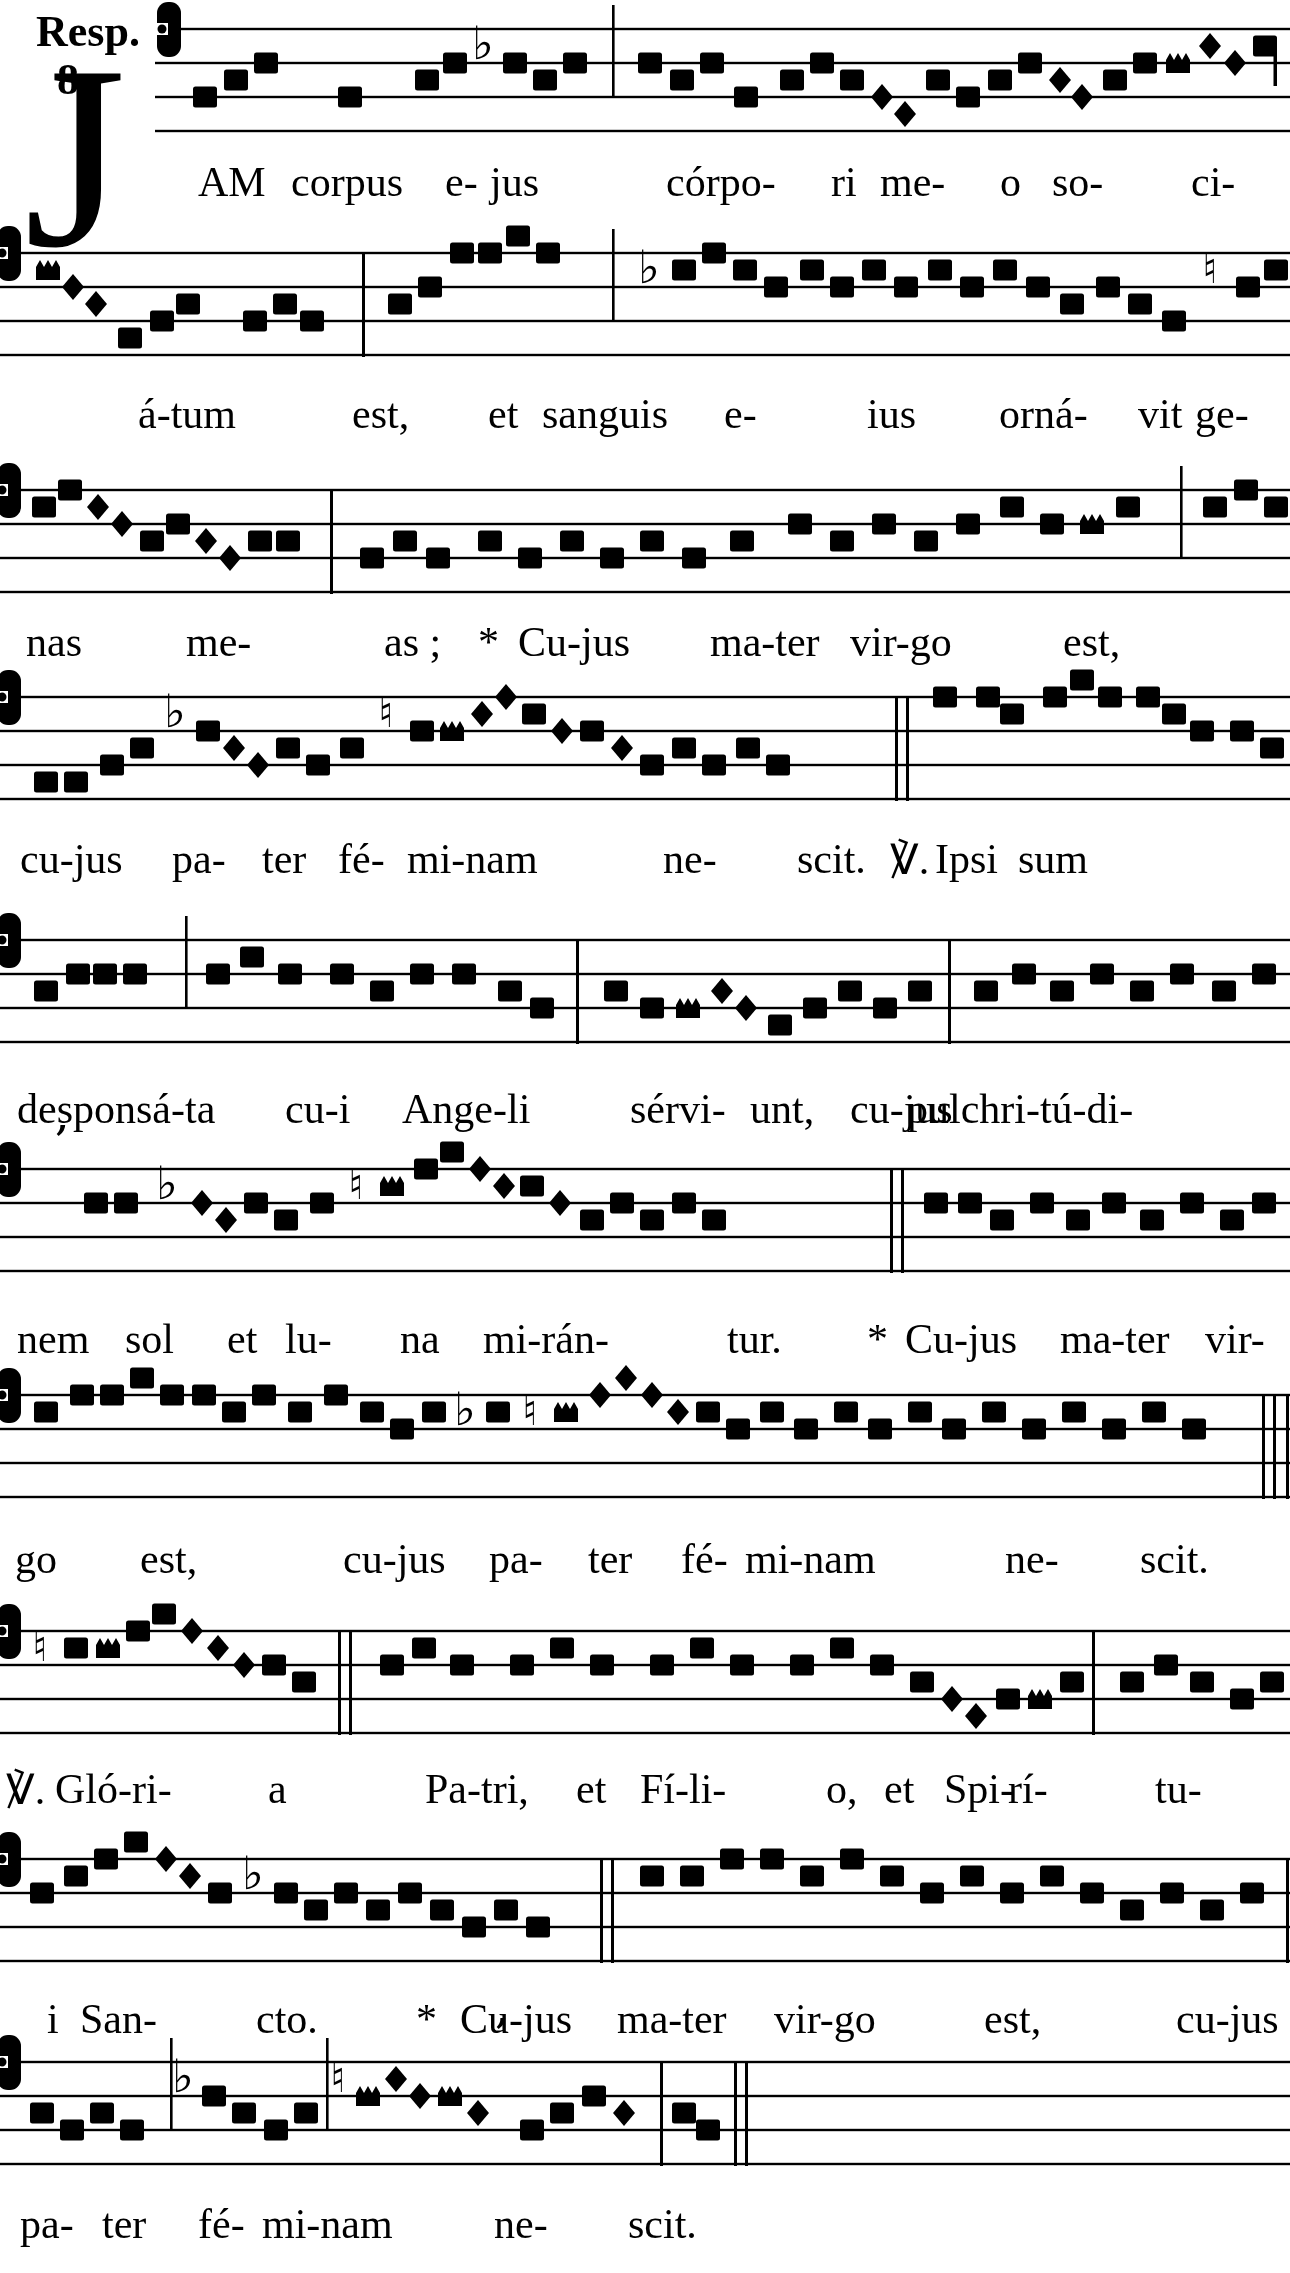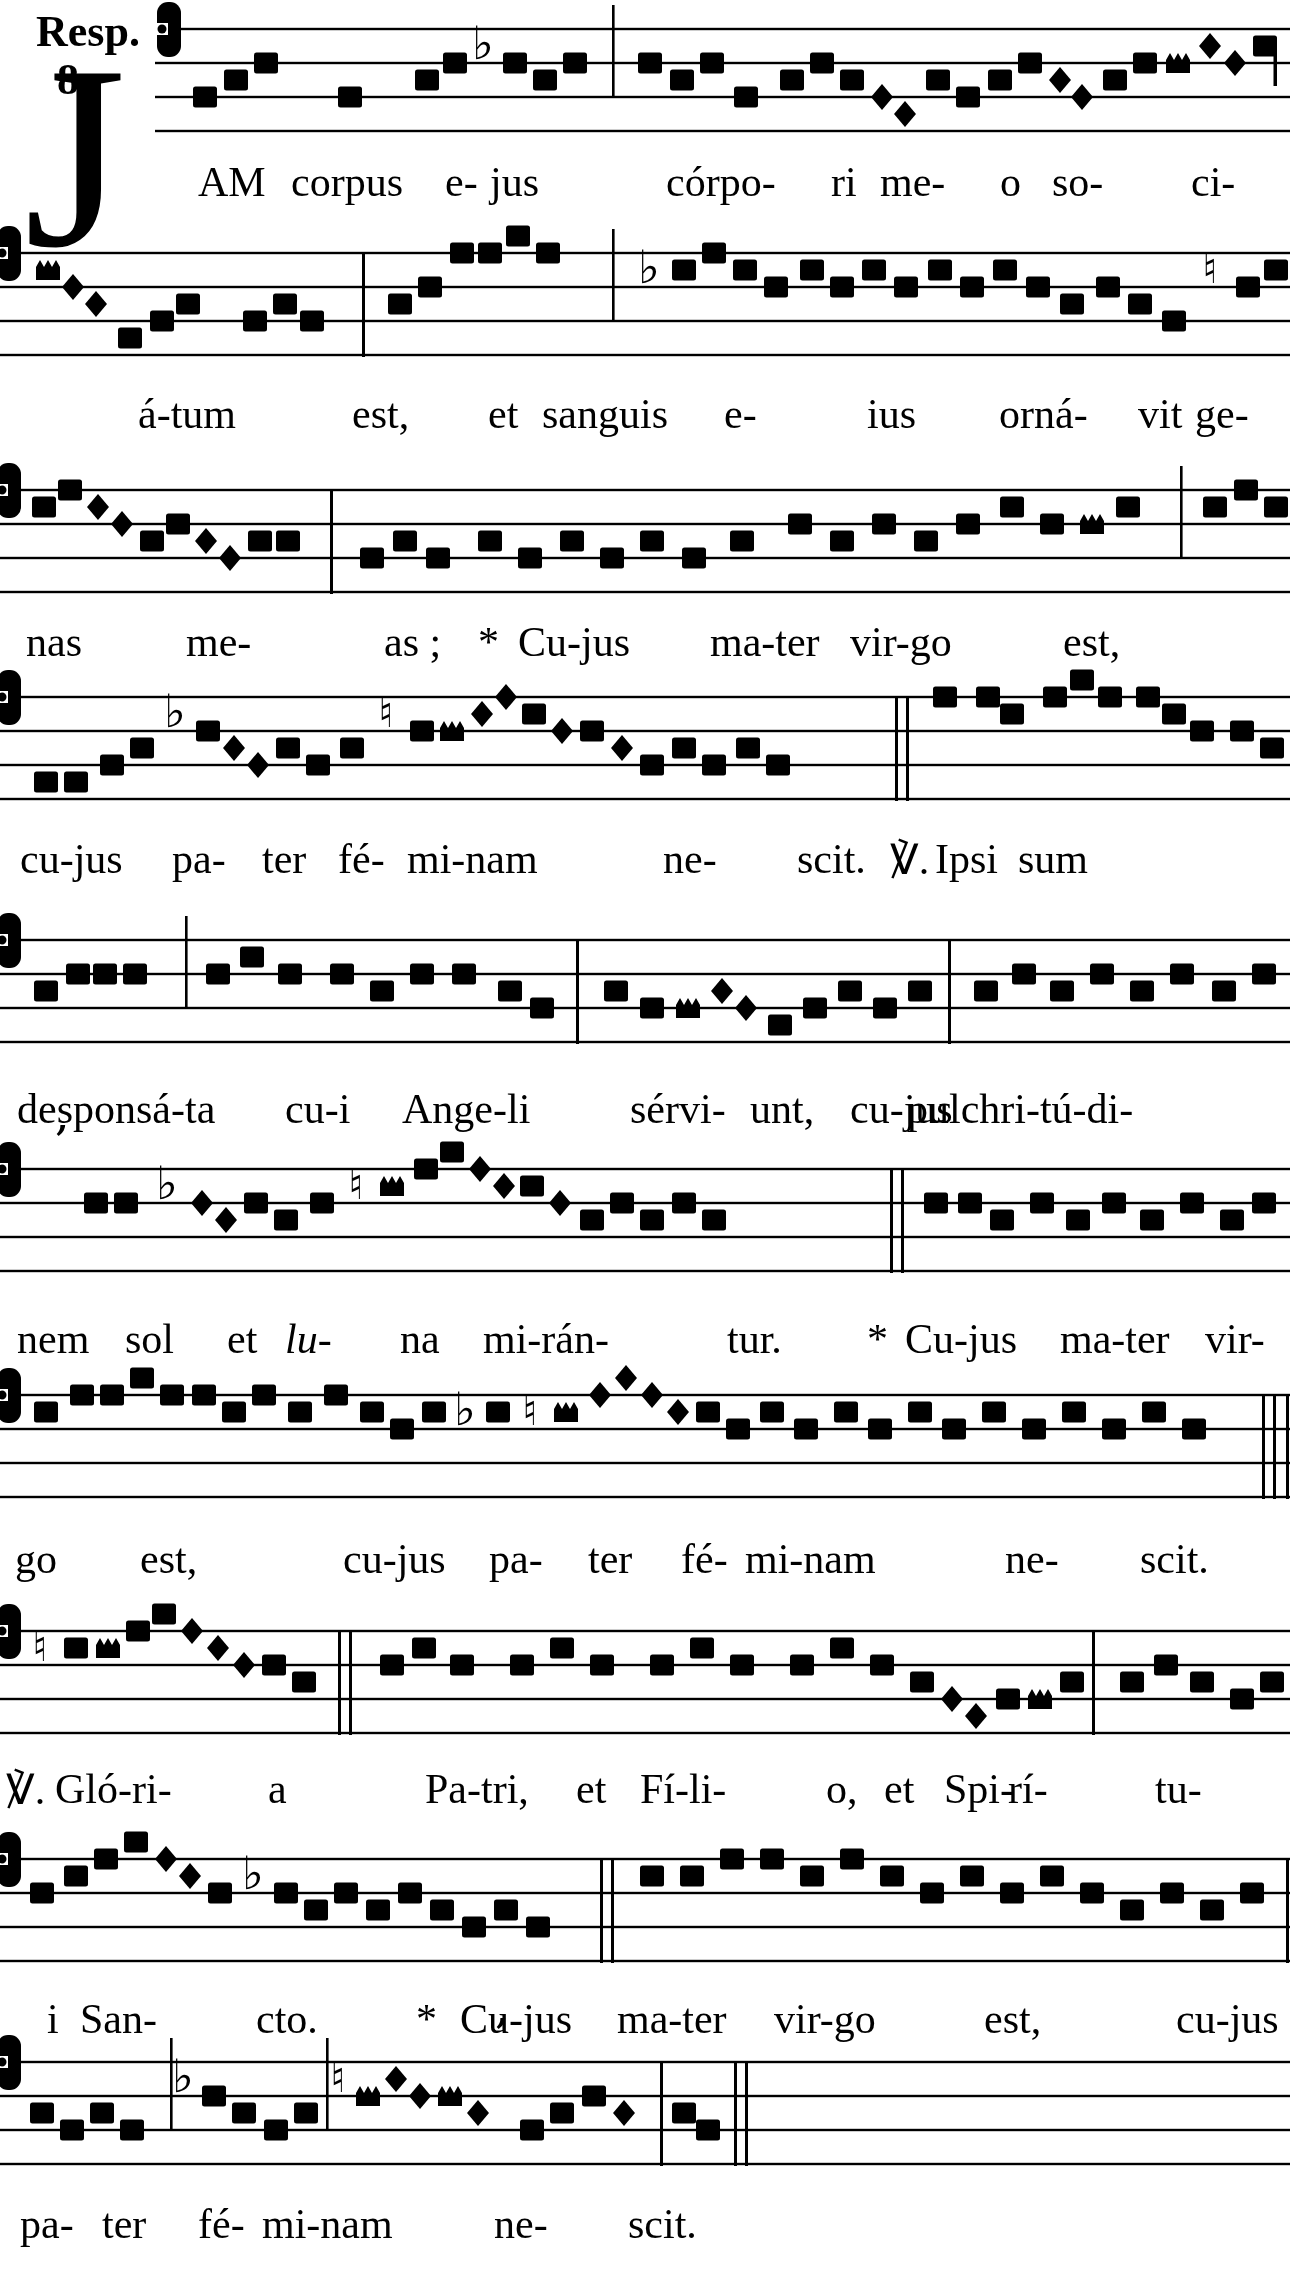--- a/index.html
+++ b/index.html
@@ -353,21 +353,21 @@
         <rect x="1102" y="67.5" width="24" height="21" rx="2.5" fill="#000"></rect>
         <rect x="1140" y="84.5" width="24" height="21" rx="2.5" fill="#000"></rect>
         <rect x="1180" y="67.5" width="24" height="21" rx="2.5" fill="#000"></rect>
         <rect x="1220" y="84.5" width="24" height="21" rx="2.5" fill="#000"></rect>
         <rect x="1252" y="67.5" width="24" height="21" rx="2.5" fill="#000"></rect>
       </svg>
       <div class="lyric-row" style="top: 1315px;">
         <span style="left: 17px;">nem</span>
         <span style="left: 125px;">sol</span>
         <span style="left: 227px;">et</span>
-        <span style="left: 285px; font-style: italic;">lu-</span>
+        <span style="left: 285px;">lu-</span>
         <span style="left: 400px;">na</span>
         <span style="left: 483px;">mi-rán-</span>
         <span style="left: 727px;">tur.</span>
         <span style="left: 867px;">*</span>
         <span style="left: 905px;">Cu-jus</span>
         <span style="left: 1060px;">ma-ter</span>
         <span style="left: 1205px;">vir-</span>
       </div>
       <svg width="1290" height="190" viewBox="0 0 1290 190" class="staff-svg" style="top:1351px">
         <rect x="0" y="42.8" width="1290" height="2.4" fill="#000000"></rect>

